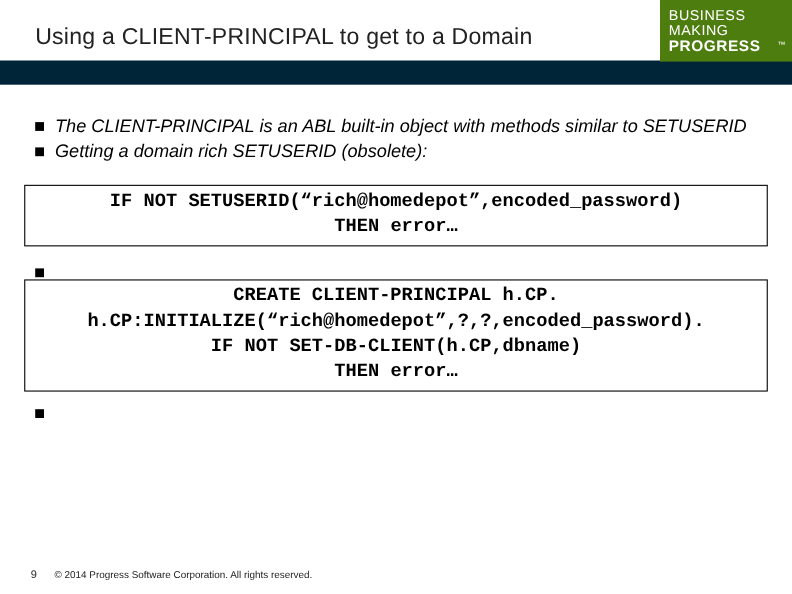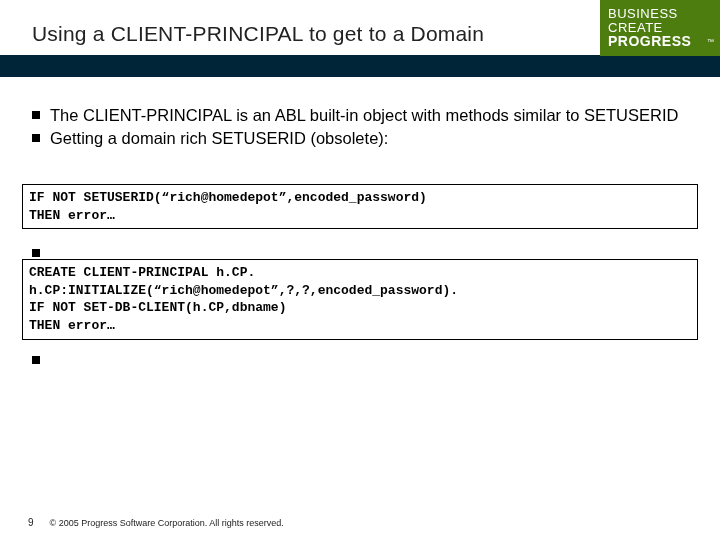--- a/index.html
+++ b/index.html
@@ -60,30 +60,32 @@
   .sq {
     width: 8px;
     height: 8px;
     background: #000;
     flex-shrink: 0;
     margin-top: 6px;
     margin-right: 10px;
   }
   .bullet-text {
     line-height: 1.25;
+    font-style: italic;
   }
   .codebox {
     border: 1.5px solid #000;
-    margin: 24px 4px 10px 4px;
+    margin: 8px 4px 10px 4px;
     padding: 4px 6px 4px 6px;
     font-family: "Courier New", Courier, monospace;
-    font-size: 13px;
+    font-size: 17px;
     font-weight: bold;
     line-height: 1.35;
     white-space: pre-wrap;
+    text-align: center;
   }
   .footer {
     position: absolute;
     bottom: 12px;
     left: 28px;
     font-size: 9px;
     color: #222;
     display: flex;
     align-items: baseline;
     gap: 16px;
@@ -92,21 +94,21 @@
   .gap { height: 10px; }
   .gap2 { height: 4px; }
 </style>
 </head>
 <body>
 
 <div class="header">
   <div class="title">Using a CLIENT-PRINCIPAL to get to a Domain</div>
   <div class="logo">
     <span class="l1">BUSINESS</span>
-    <span class="l2">CREATE</span>
+    <span class="l2">MAKING</span>
     <span class="l3">PROGRESS</span>
     <span class="tm">™</span>
   </div>
 </div>
 <div class="bar"></div>
 
 <div class="content">
 
   <div class="bullet-row">
     <span class="sq"></span>
@@ -134,14 +136,14 @@
 THEN error…</div>
 
   <div class="bullet-row">
     <span class="sq"></span>
   </div>
 
 </div>
 
 <div class="footer">
   <span class="pg">9</span>
-  <span>© 2005 Progress Software Corporation. All rights reserved.</span>
+  <span>© 2014 Progress Software Corporation. All rights reserved.</span>
 </div>
 
 </body></html>

